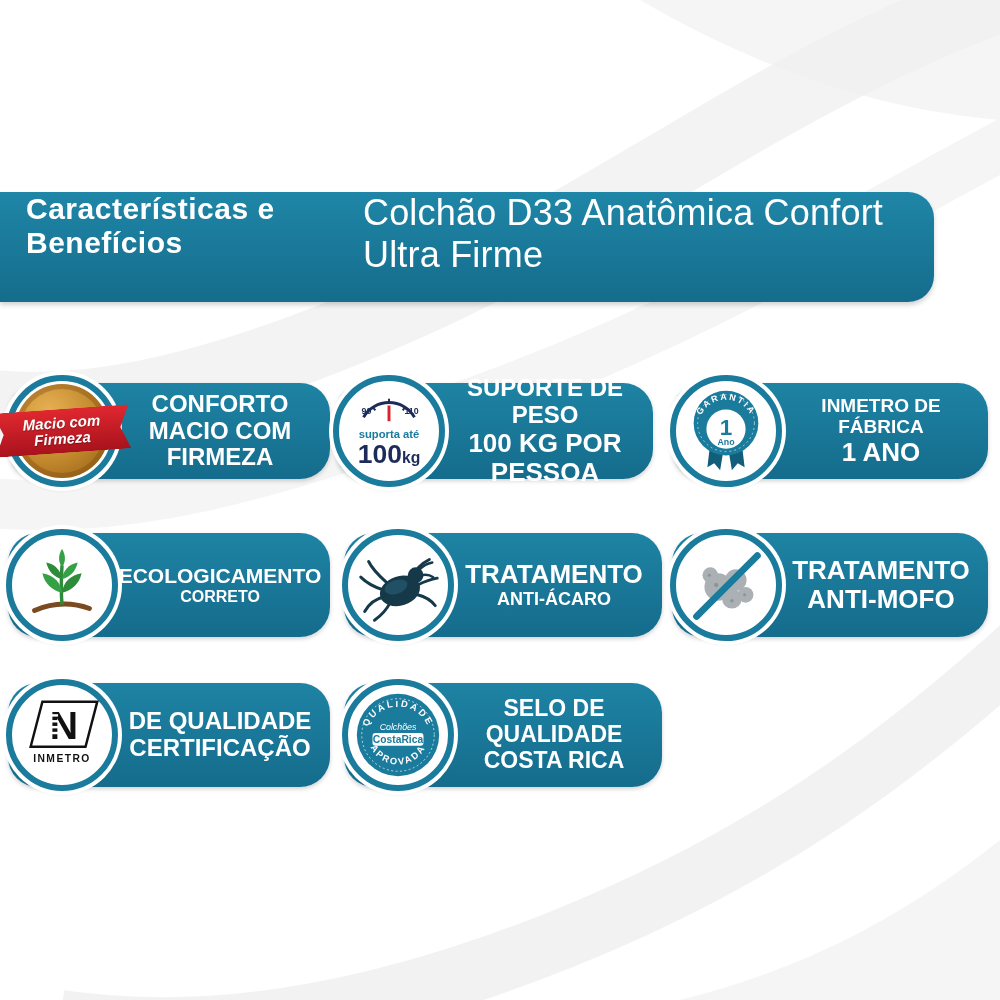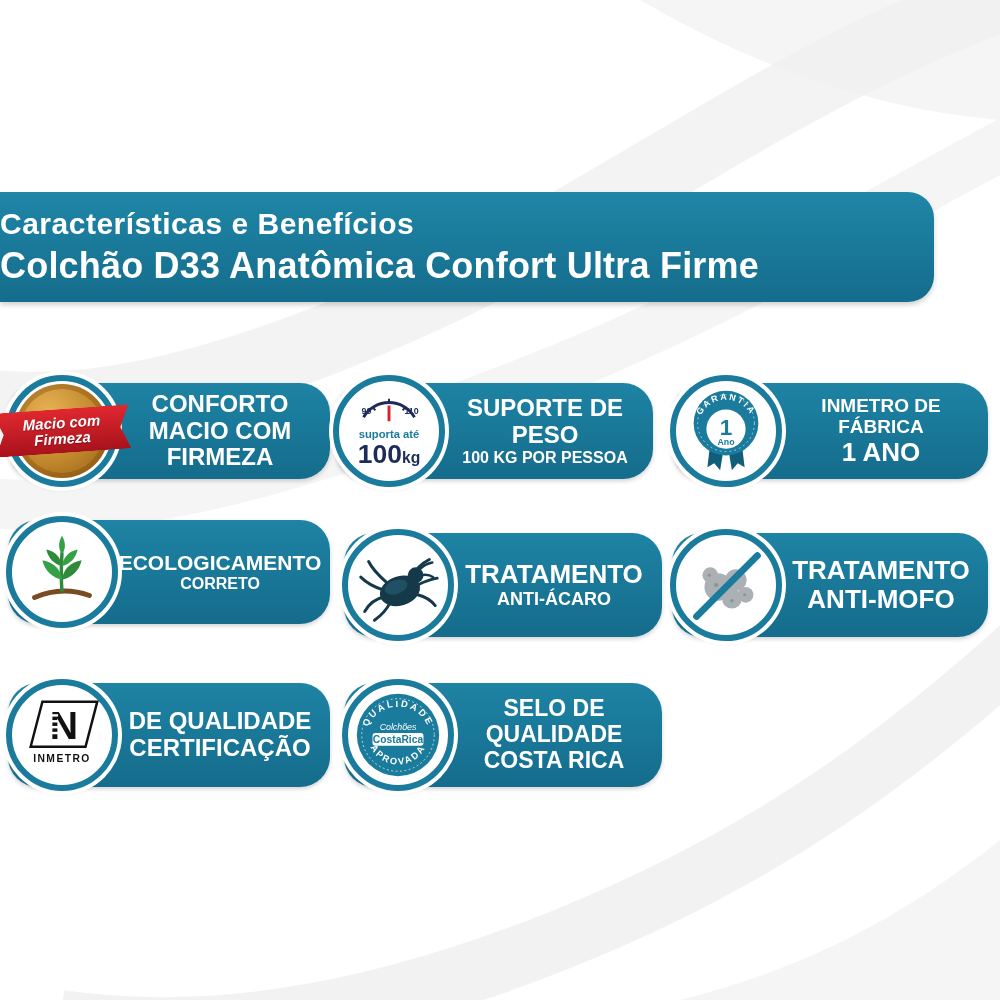--- a/index.html
+++ b/index.html
@@ -3,24 +3,24 @@
 <meta charset="utf-8">
 <style>
   *{margin:0;padding:0;box-sizing:border-box}
   html,body{width:1000px;height:1000px;background:#fff}
   body{font-family:"Liberation Sans",sans-serif;}
   .canvas{position:relative;width:1000px;height:1000px;background:#fff;overflow:hidden}
   .bg{position:absolute;inset:0;width:100%;height:100%}
   
   .banner{position:absolute;left:0;top:192px;width:934px;height:110px;
     background:linear-gradient(180deg,#1f86a7 0%,#156c8c 100%);
-    border-radius:0 26px 26px 0;color:#fff;display:flex;flex-direction:column;
-    justify-content:center;gap:4px;box-shadow:0 3px 5px rgba(0,0,0,.18);z-index:2}
+    border-radius:0 26px 26px 0;color:#fff;display:flex;flex-direction:row;
+    justify-content:center;padding-left:26px;gap:4px;box-shadow:0 3px 5px rgba(0,0,0,.18);z-index:2}
   .banner .l1{font-size:30px;font-weight:bold;letter-spacing:.5px}
-  .banner .l2{font-size:36px;font-weight:bold;letter-spacing:.2px}
+  .banner .l2{font-size:36px;font-weight:normal;letter-spacing:.2px}
   
   .feature{position:absolute;z-index:2}
   .pill{position:absolute;inset:0;background:linear-gradient(180deg,#1e83a4,#156c8c);
     border-radius:30px;box-shadow:0 2px 4px rgba(0,0,0,.18)}
   .pill-text{position:absolute;left:110px;right:8px;top:0;bottom:0;display:flex;
     flex-direction:column;align-items:center;justify-content:center;color:#fff;
     font-weight:bold;text-align:center;line-height:1.12}
   .badge{position:absolute;left:-2px;top:50%;transform:translateY(-50%);
     width:112px;height:112px;border-radius:50%;background:#fff;border:6px solid #1a7b9c;
     box-shadow:0 0 0 4px #fff,0 2px 4px rgba(0,0,0,.22);
@@ -69,21 +69,21 @@
         <span>Macio com</span>
         <span>Firmeza</span>
       </div>
     </div>
   </section>
 
   <section class="feature" style="left:335px;top:383px;width:318px;height:96px">
     <div class="pill"></div>
     <div class="pill-text">
       <span style="font-size:24px">SUPORTE DE PESO</span>
-      <span style="font-size:16px">100 KG POR PESSOA</span>
+      <span style="font-size:26px">100 KG POR PESSOA</span>
     </div>
     <div class="badge">
       <svg viewBox="0 0 100 100">
         <path d="M24,36 A30,30 0 0 1 76,36" fill="none" stroke="#1c2b5a" stroke-width="3"></path>
         <g stroke="#1c2b5a" stroke-width="2">
           <line x1="33" y1="25" x2="36" y2="29"></line>
           <line x1="50" y1="17" x2="50" y2="22"></line>
           <line x1="67" y1="25" x2="64" y2="29"></line>
         </g>
         <text x="27" y="33" text-anchor="middle" font-size="9" font-weight="bold" fill="#1c2b5a">90</text>
@@ -111,21 +111,21 @@
             <path id="gar-arc" d="M22,46 A28,28 0 0 1 78,46"></path>
           </defs>
         <text font-size="9" fill="#ffffff" font-weight="bold" letter-spacing="2"><textPath href="#gar-arc" startOffset="50%" text-anchor="middle">GARANTIA</textPath></text>
         <circle cx="50" cy="48" r="20" fill="#ffffff"></circle>
         <text x="50" y="54" text-anchor="middle" font-size="23" font-weight="bold" fill="#1a7b9c">1</text>
         <text x="50" y="64" text-anchor="middle" font-size="9" font-weight="bold" fill="#1a7b9c">Ano</text>
       </svg>
     </div>
   </section>
 
-  <section class="feature" style="left:8px;top:520px;width:322px;height:104px">
+  <section class="feature" style="left:8px;top:533px;width:322px;height:104px">
     <div class="pill"></div>
     <div class="pill-text">
       <span style="font-size:21px">ECOLOGICAMENTO</span>
       <span style="font-size:16px">CORRETO</span>
     </div>
     <div class="badge">
       <svg viewBox="0 0 100 100">
         <path d="M22,76 Q50,64 78,74" stroke="#7a4a21" stroke-width="5" fill="none" stroke-linecap="round"></path>
         <path d="M50,70 C49,58 49,46 50,30" stroke="#2e8b3a" stroke-width="3.5" fill="none"></path>
         <path d="M50,58 C40,56 32,48 30,38 C42,40 49,48 50,58 Z" fill="#35a147"></path>

